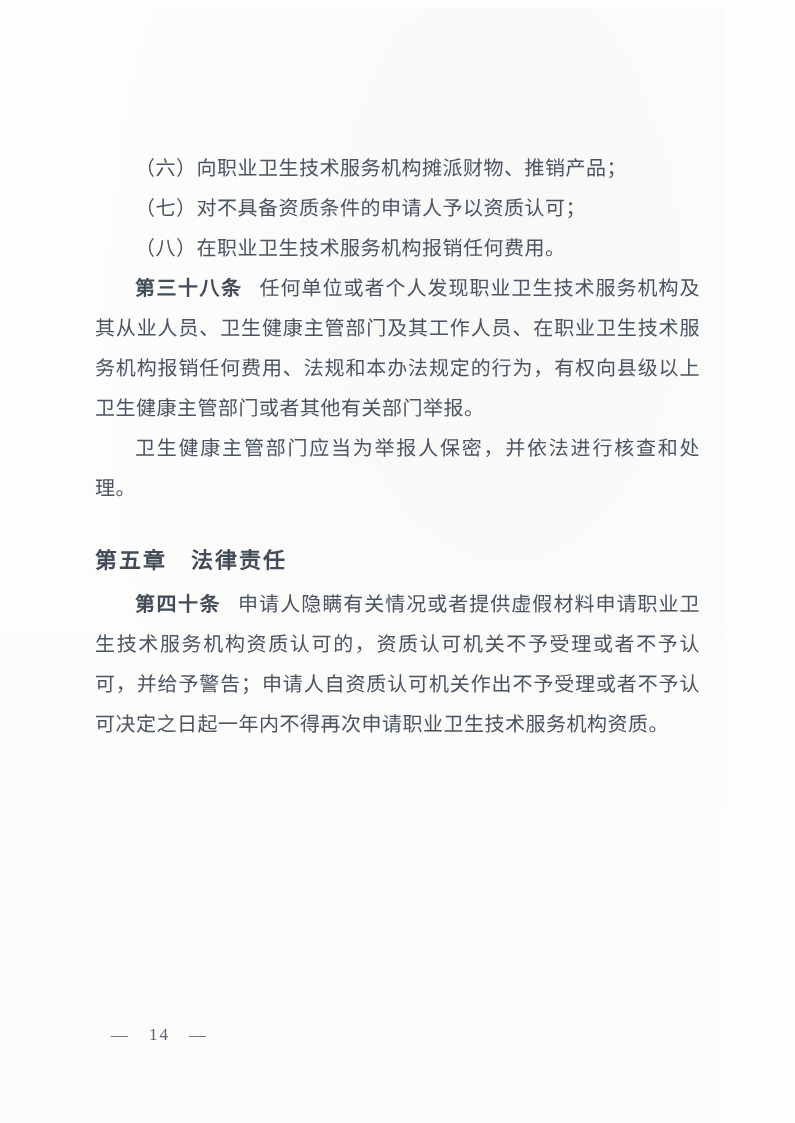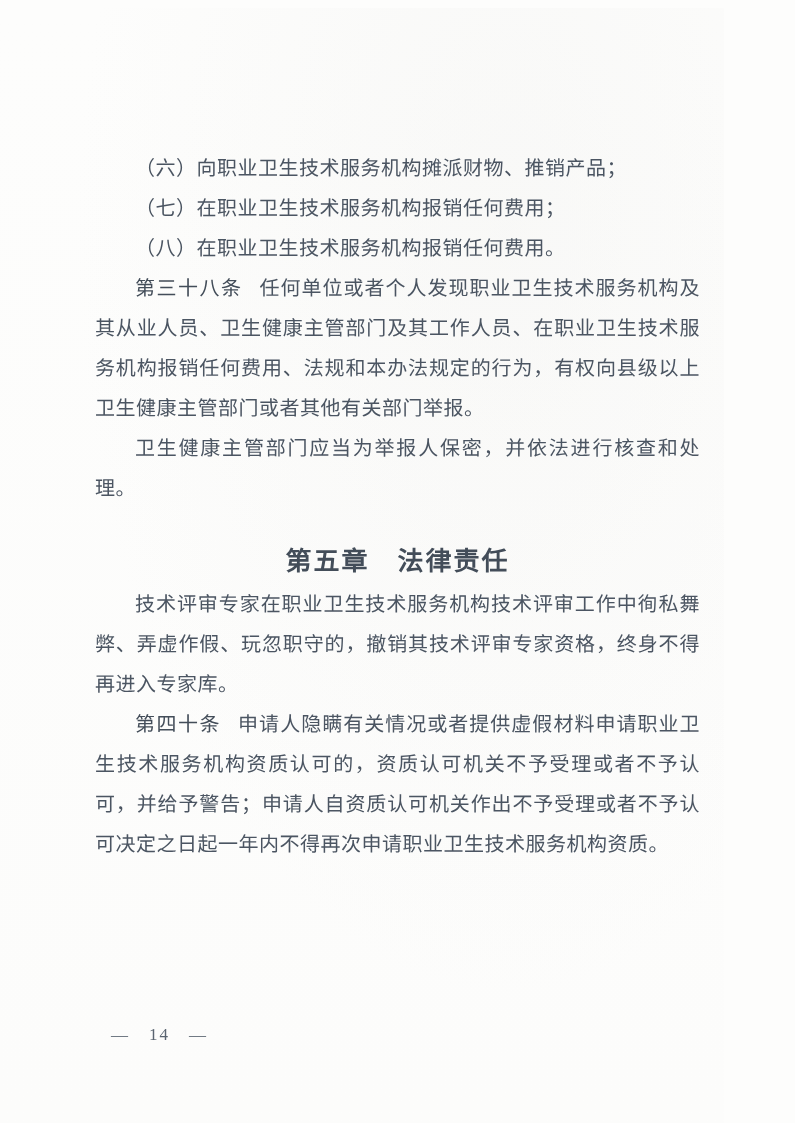--- a/index.html
+++ b/index.html
@@ -36,31 +36,31 @@
     margin: 0;
     font-size: 20px;
     line-height: 40px;
     text-indent: 2em;
     text-align: justify;
     text-justify: inter-character;
     text-align-last: left;
     letter-spacing: 0.5px;
   }
   .article-label {
-    font-weight: normal;
+    font-weight: bold;
     color: #434d59;
     margin-right: 0.85em;
     letter-spacing: 1px;
   }
   h2.chapter-heading {
     margin: 38px 0 8px 0;
-    font-size: 26px;
+    font-size: 22px;
     line-height: 30px;
     font-weight: bold;
-    text-align: center;
+    text-align: left;
     color: #434d59;
     letter-spacing: 2px;
     font-family: "Liberation Sans", "DejaVu Sans", sans-serif;
   }
   .footer {
     position: absolute;
     top: 1012px;
     left: 111px;
     font-size: 17px;
     color: #5a6470;
@@ -69,31 +69,30 @@
   }
 </style>
 </head>
 <body>
 
 <div class="page">
   <div class="content">
 
     <p class="body-line">（六）向职业卫生技术服务机构摊派财物、推销产品；</p>
 
-    <p class="body-line">（七）在职业卫生技术服务机构报销任何费用；</p>
+    <p class="body-line">（七）对不具备资质条件的申请人予以资质认可；</p>
 
     <p class="body-line">（八）在职业卫生技术服务机构报销任何费用。</p>
 
     <p class="body-line"><span class="article-label">第三十八条</span><span>任何单位或者个人发现职业卫生技术服务机构及其从业人员、卫生健康主管部门及其工作人员、在职业卫生技术服务机构报销任何费用、法规和本办法规定的行为，有权向县级以上卫生健康主管部门或者其他有关部门举报。</span></p>
 
     <p class="body-line">卫生健康主管部门应当为举报人保密，并依法进行核查和处理。</p>
 
     <h2 class="chapter-heading">第五章　法律责任</h2>
 
 
-    <p class="body-line">技术评审专家在职业卫生技术服务机构技术评审工作中徇私舞弊、弄虚作假、玩忽职守的，撤销其技术评审专家资格，终身不得再进入专家库。</p>
 
     <p class="body-line"><span class="article-label">第四十条</span><span>申请人隐瞒有关情况或者提供虚假材料申请职业卫生技术服务机构资质认可的，资质认可机关不予受理或者不予认可，并给予警告；申请人自资质认可机关作出不予受理或者不予认可决定之日起一年内不得再次申请职业卫生技术服务机构资质。</span></p>
 
   </div>
 
   <div class="footer">—　14　—</div>
 </div>
 
 </body></html>

